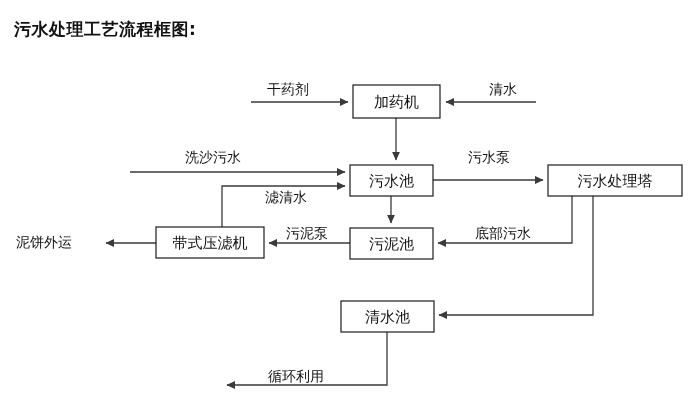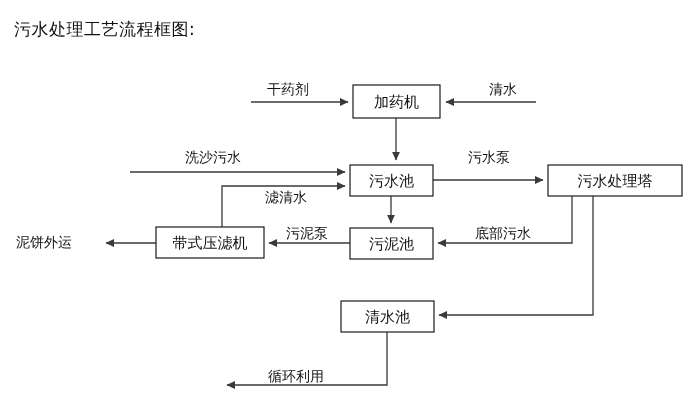--- a/index.html
+++ b/index.html
@@ -13,21 +13,21 @@
     height: 420px;
     background: #ffffff;
     overflow: hidden;
     font-family: "DejaVu Sans", "Liberation Sans", sans-serif;
   }
   #title {
     position: absolute;
     left: 14px;
     top: 18px;
     font-size: 17px;
-    font-weight: normal;
+    font-weight: bold;
     color: #111111;
     letter-spacing: 0.5px;
     white-space: nowrap;
   }
   svg#flow {
     position: absolute;
     left: 0;
     top: 0;
     width: 700px;
     height: 420px;

